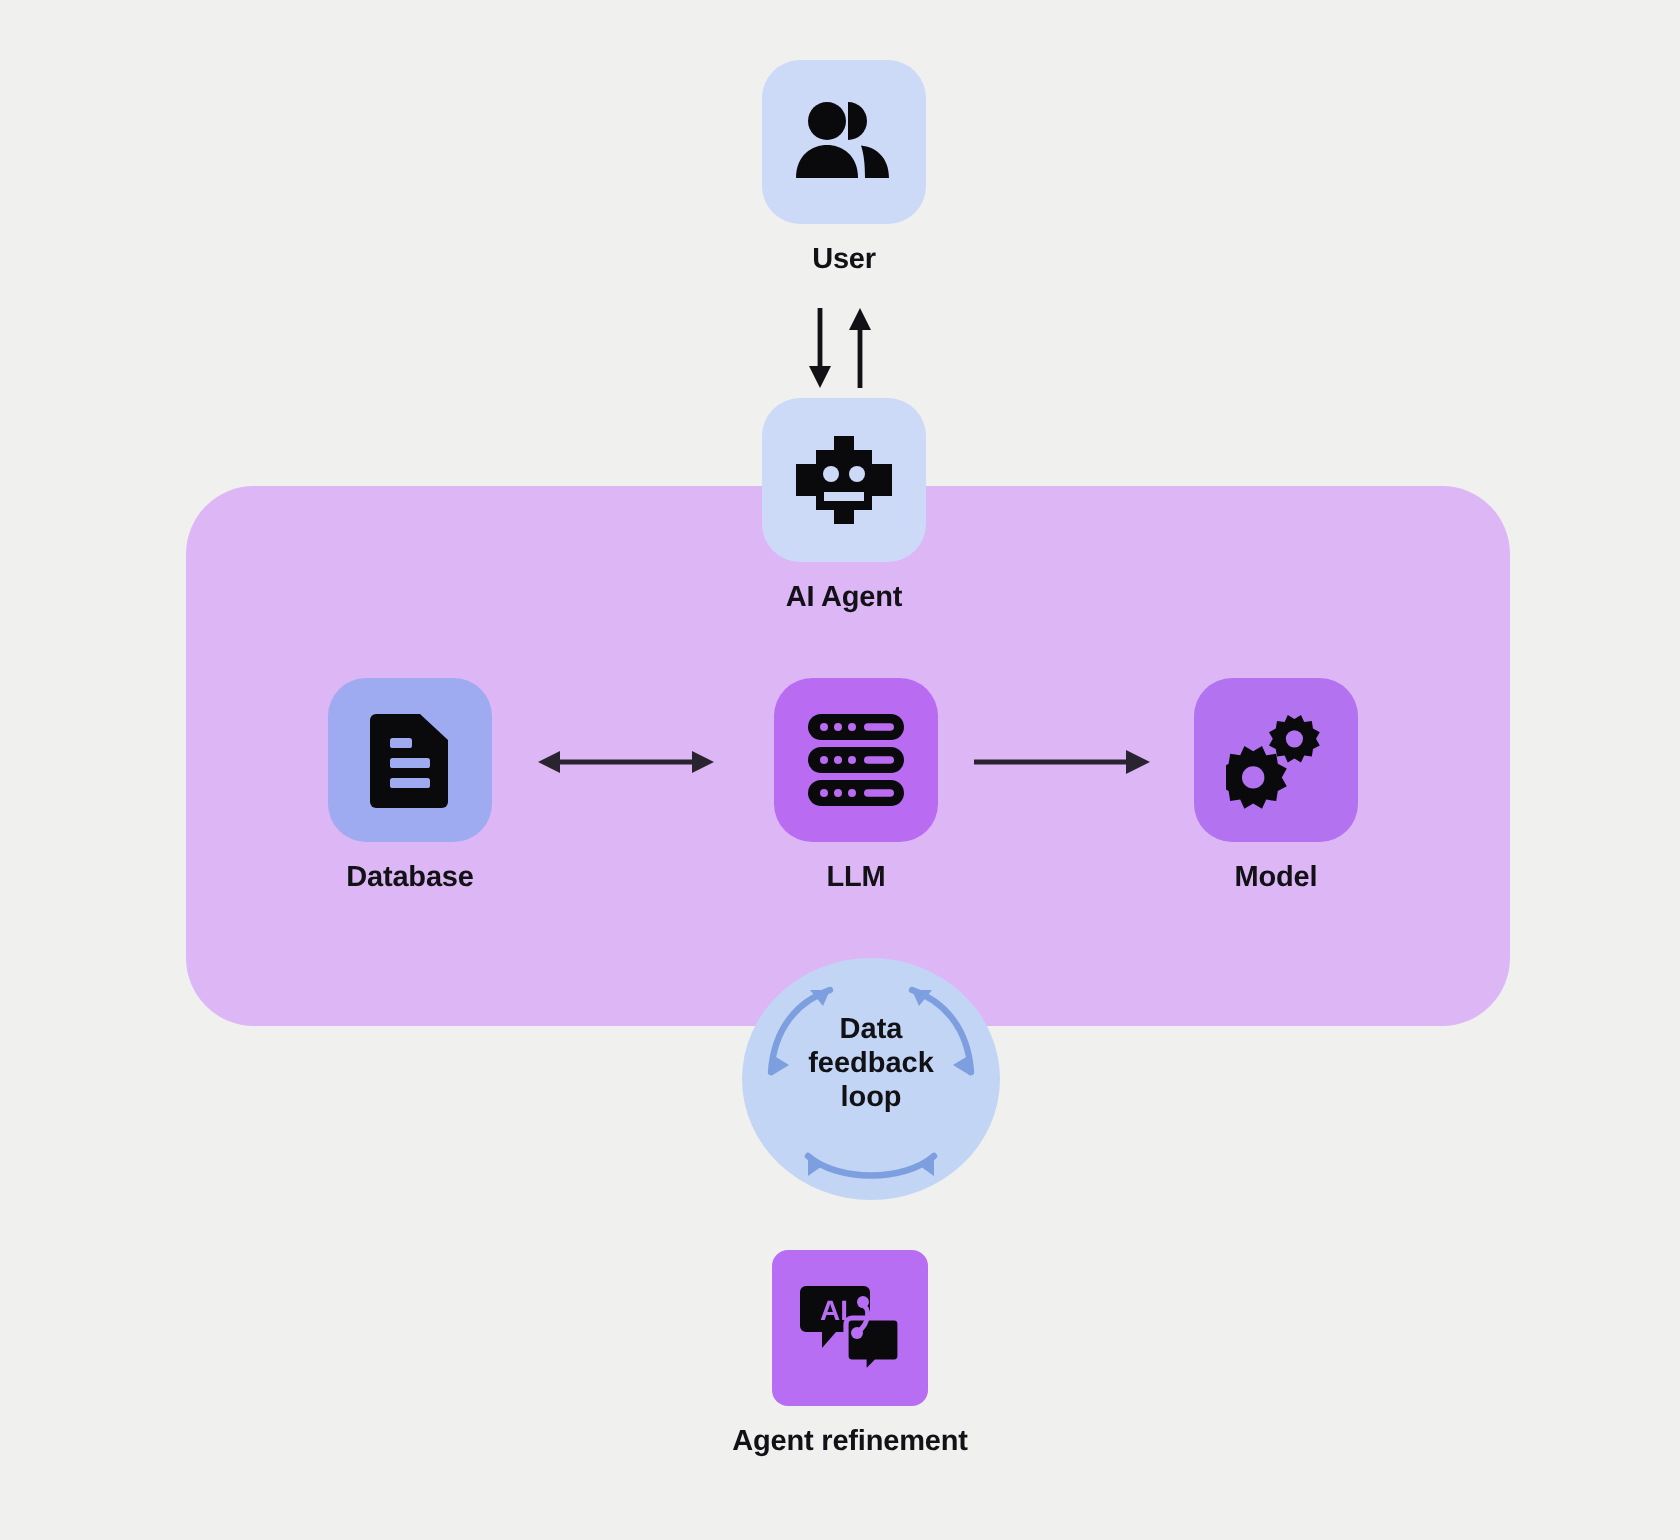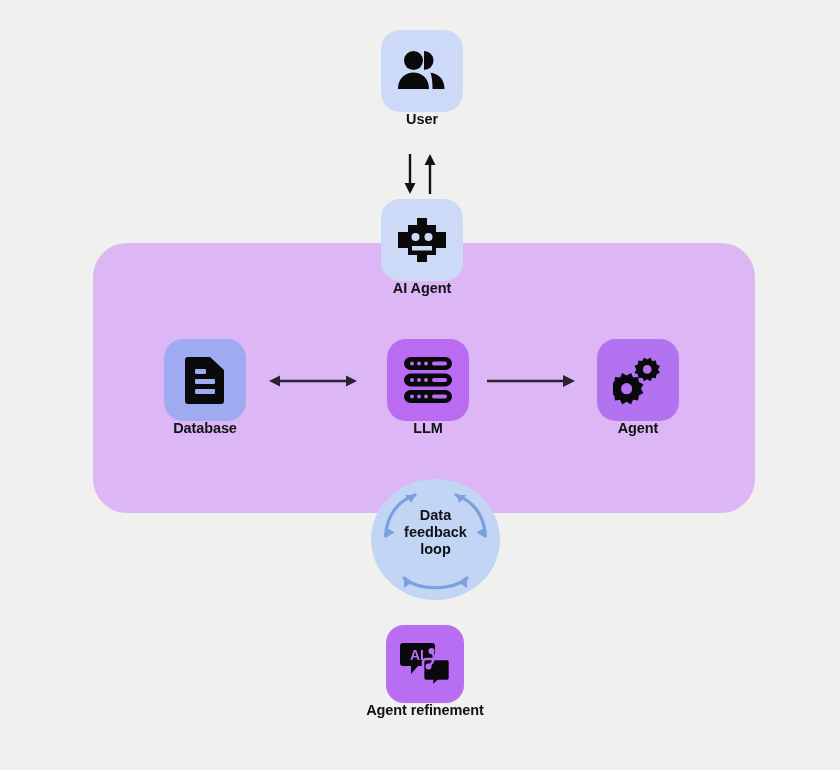--- a/index.html
+++ b/index.html
@@ -43,36 +43,37 @@
     width: 82px;
     height: 82px;
     border-radius: 19px;
     margin: 0 auto;
     display: flex;
     align-items: center;
     justify-content: center;
   }
   .tile svg { display: block; }
   .node-label {
+    margin-top: 11px;
     font-size: 14.5px;
     font-weight: bold;
     color: #111116;
     letter-spacing: -0.1px;
     line-height: 1.1;
     white-space: nowrap;
   }
 
   
   #node-user      { left: 362px; top: 30px; }
   #node-agent     { left: 362px; top: 199px; }
   #node-database  { left: 145px; top: 339px; }
   #node-llm       { left: 368px; top: 339px; }
   #node-action    { left: 578px; top: 339px; }
   #node-model     { left: 360px; top: 625px; }
-  #node-model .tile { width: 78px; height: 78px; border-radius: 18px; }
+  #node-model .tile { width: 78px; height: 78px; border-radius: 8px; }
   #node-model { width: 130px; }
 
   
   .tile-blue    { background: #ccdaf8; }
   .tile-peri    { background: #9fabf0; }
   .tile-violet  { background: #b96cf2; }
   .tile-violet2 { background: #b372f0; }
   .tile-violet3 { background: #b86ef2; }
 
   
@@ -247,21 +248,21 @@
             <path d="M37.5 2.5 l1.6 3.5 l3.8 -0.5 l0.6 3.8 l3.4 1.8 l-1.9 3.3 l1.9 3.3 l-3.4 1.8 l-0.6 3.8 l-3.8 -0.5 l-1.6 3.5 l-3.3 -2 l-3.3 2 l-1.6 -3.5 l-3.8 0.5 l-0.6 -3.8 l-3.4 -1.8 l1.9 -3.3 l-1.9 -3.3 l3.4 -1.8 l0.6 -3.8 l3.8 0.5 l1.6 -3.5 l3.3 2 Z"></path>
           </g>
           <circle cx="34.2" cy="14.4" r="4.3" fill="#b372f0"></circle>
           <g fill="#0a0a0d">
             <path d="M18 18 l2.1 4.6 l5 -0.7 l0.8 5 l4.5 2.4 l-2.5 4.4 l2.5 4.4 l-4.5 2.4 l-0.8 5 l-5 -0.7 l-2.1 4.6 l-4.4 -2.6 l-4.4 2.6 l-2.1 -4.6 l-5 0.7 l-0.8 -5 l-4.5 -2.4 l2.5 -4.4 l-2.5 -4.4 l4.5 -2.4 l0.8 -5 l5 0.7 l2.1 -4.6 l4.4 2.6 Z"></path>
           </g>
           <circle cx="13.6" cy="33.7" r="5.6" fill="#b372f0"></circle>
         </svg>
       </span>
     </div>
-    <div class="node-label">Agent</div>
+    <div class="node-label">Model</div>
   </div>
 
   <div id="feedback-loop">
     <div id="feedback-circle"></div>
     <svg id="feedback-arcs" width="129" height="121" viewBox="0 0 129 121" aria-hidden="true">
       <g fill="none" stroke="#7d9fe0" stroke-width="3.2" stroke-linecap="round">
 
         <path d="M14.5 57 C16 35 28 21.5 44 16"></path>
         <path d="M14.5 48 L14.5 59 L23.5 53.5" fill="#7d9fe0" stroke="none"></path>
         <path d="M44 16 L34 16 L40.5 24" fill="#7d9fe0" stroke="none"></path>

